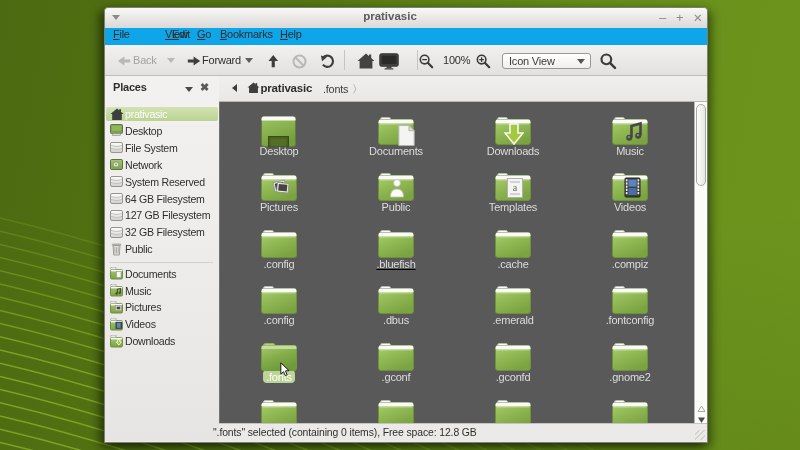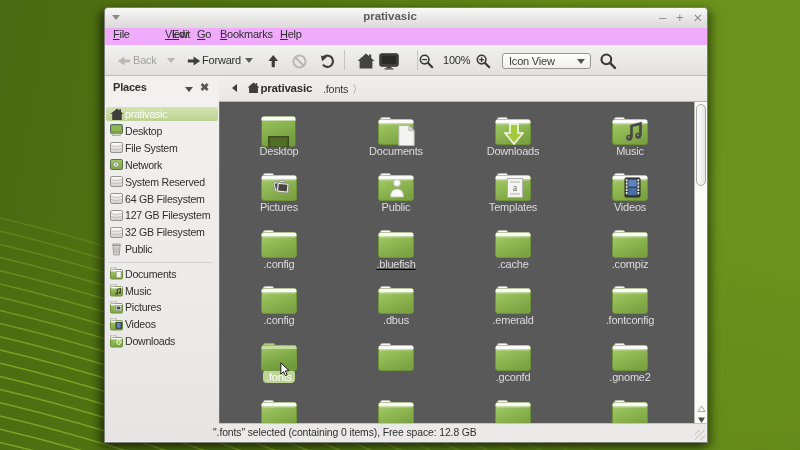--- a/index.html
+++ b/index.html
@@ -9,21 +9,21 @@
 }
 .rays { position:absolute; left:0; top:0; }
 .win { position:absolute; left:104px; top:7px; width:604px; height:436px;
   background:#ececea; border:1px solid #7e7e7a; border-radius:4px 4px 0 0;
   box-shadow: -5px 4px 8px rgba(12,22,0,0.55), 4px 4px 9px rgba(12,22,0,0.45); }
 .titlebar { position:absolute; left:0; top:0; width:100%; height:20px;
   background:linear-gradient(#f8f8f7, #dad9d7); border-radius:4px 4px 0 0; }
 .title { position:absolute; left:0; width:570px; top:2px; text-align:center; font-size:11.5px; font-weight:bold; color:#5c5c5c; }
 .winmenu { position:absolute; left:6.5px; top:7px; width:0; height:0; border:4px solid transparent; border-top:5px solid #8a8a88; }
 .wbtn { position:absolute; top:2px; font-size:13px; color:#8b8b89; }
-.menubar { position:absolute; left:0; top:20px; width:100%; height:17px; background:#f0abfc; font-size:11px; letter-spacing:-0.25px; color:#2e2e2e; }
+.menubar { position:absolute; left:0; top:20px; width:100%; height:17px; background:#0ea5e9; font-size:11px; letter-spacing:-0.25px; color:#2e2e2e; }
 .menubar span.mi { position:absolute; top:-0.5px; }
 .mn { text-decoration:underline; }
 .toolbar { position:absolute; left:0; top:37px; width:100%; height:31px;
   background:linear-gradient(#f1f1f0, #e2e1df); border-bottom:1px solid #bebdb9; }
 .tlabel { position:absolute; top:9px; font-size:11px; letter-spacing:-0.2px; color:#2e2e2e; }
 .tlabel.dis { color:#a2a2a0; }
 .ticon { position:absolute; }
 .sep { position:absolute; top:5px; width:1px; height:20px; background:#c6c5c1; }
 .sidebar { position:absolute; left:0; top:68px; width:114px; bottom:1px;
   background:linear-gradient(#f2f1ef 0%, #ecebe9 60%, #e6e5e3 100%); }
@@ -515,20 +515,21 @@
 </svg></div>
           <div class="nm"><span>.fonts</span></div>
         </div>
 <div class="cell" style="left:117.5px;top:239.9px;">
           <div class="ic"><svg width="36" height="29" viewBox="0 0 36 29">
 <path d="M2.5,6 L2.5,3.3 q0,-1.8 1.8,-1.8 L10.8,1.5 q1.5,0 1.8,1.4 L13.4,6 Z" fill="#fafaf8" stroke="#b9b9b4" stroke-width="1"></path>
 <rect x="0.5" y="3.5" width="35" height="25" rx="2.4" fill="url(#gf)" stroke="#6e913a"></rect>
 <path d="M2.9,3.5 L33.1,3.5 q2.4,0 2.4,2.4 L35.5,7.2 L0.5,7.2 L0.5,5.9 q0,-2.4 2.4,-2.4 Z" fill="#fafaf8"></path>
 <rect x="1.5" y="7.2" width="33" height="1.4" fill="#ffffff" fill-opacity="0.32"></rect>
 </svg></div>
+          <div class="nm"><span>.gconf</span></div>
         </div>
 <div class="cell" style="left:234.5px;top:239.9px;">
           <div class="ic"><svg width="36" height="29" viewBox="0 0 36 29">
 <path d="M2.5,6 L2.5,3.3 q0,-1.8 1.8,-1.8 L10.8,1.5 q1.5,0 1.8,1.4 L13.4,6 Z" fill="#fafaf8" stroke="#b9b9b4" stroke-width="1"></path>
 <rect x="0.5" y="3.5" width="35" height="25" rx="2.4" fill="url(#gf)" stroke="#6e913a"></rect>
 <path d="M2.9,3.5 L33.1,3.5 q2.4,0 2.4,2.4 L35.5,7.2 L0.5,7.2 L0.5,5.9 q0,-2.4 2.4,-2.4 Z" fill="#fafaf8"></path>
 <rect x="1.5" y="7.2" width="33" height="1.4" fill="#ffffff" fill-opacity="0.32"></rect>
 </svg></div>
           <div class="nm"><span>.gconfd</span></div>
         </div>

